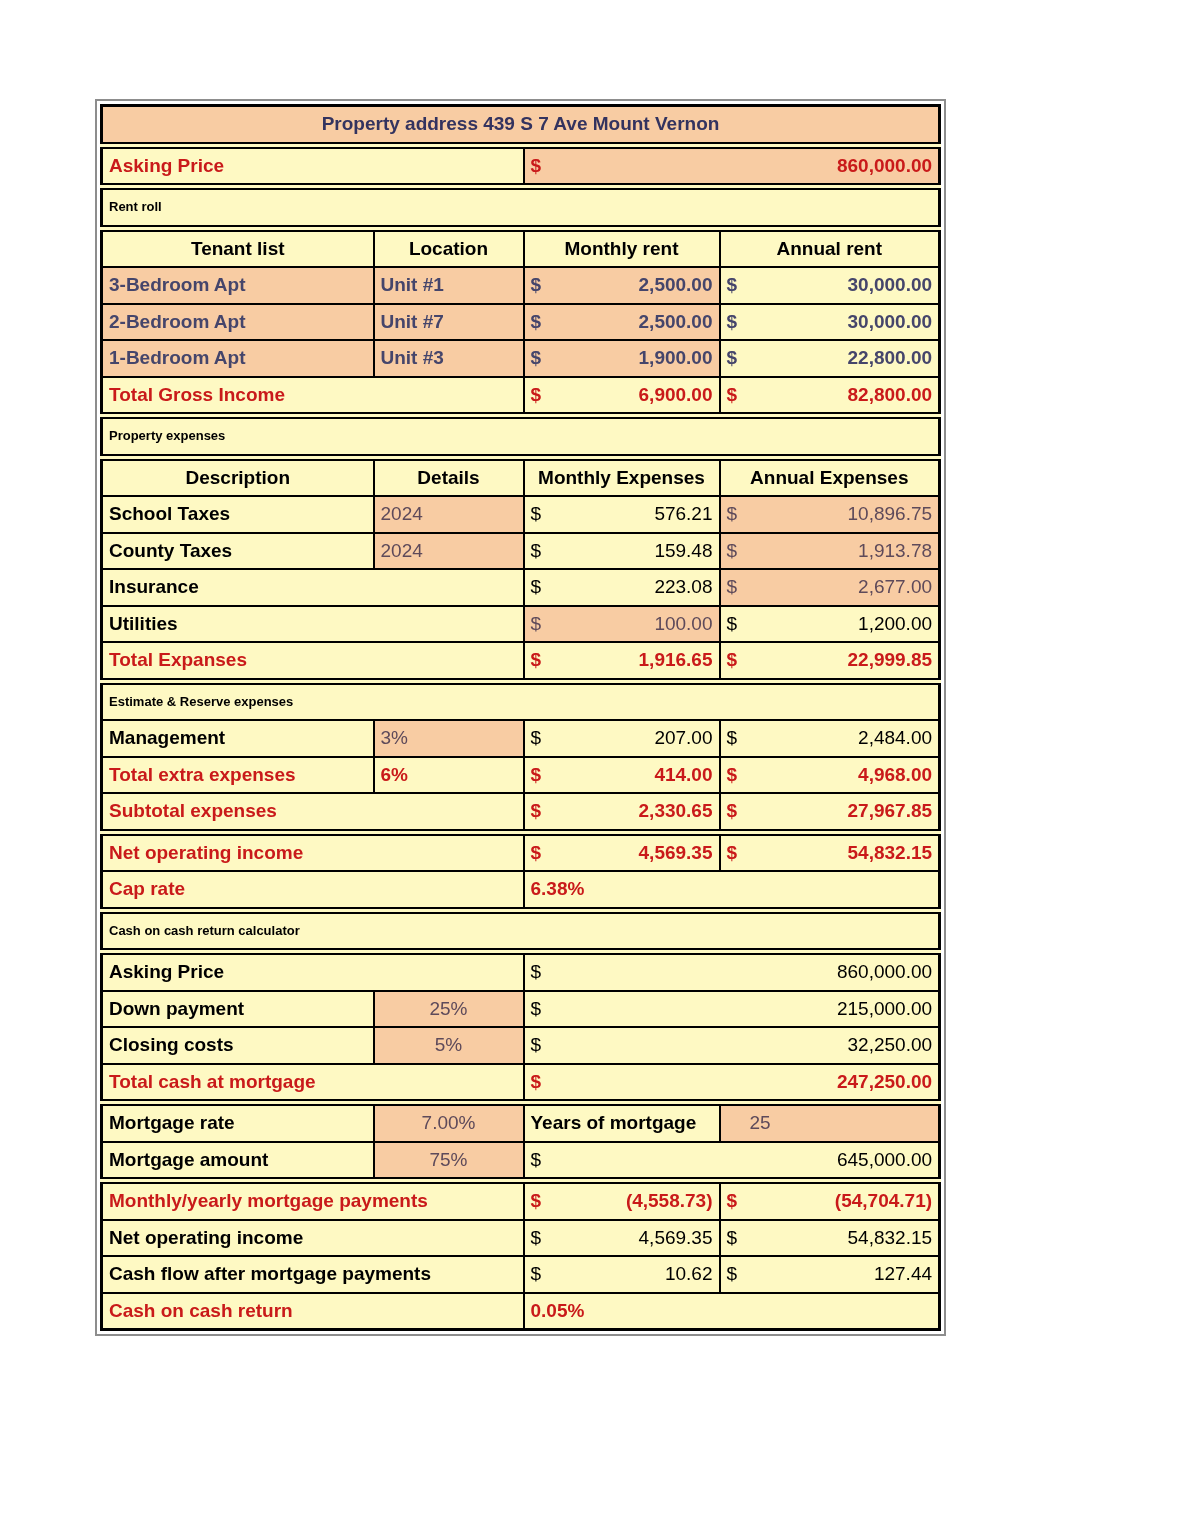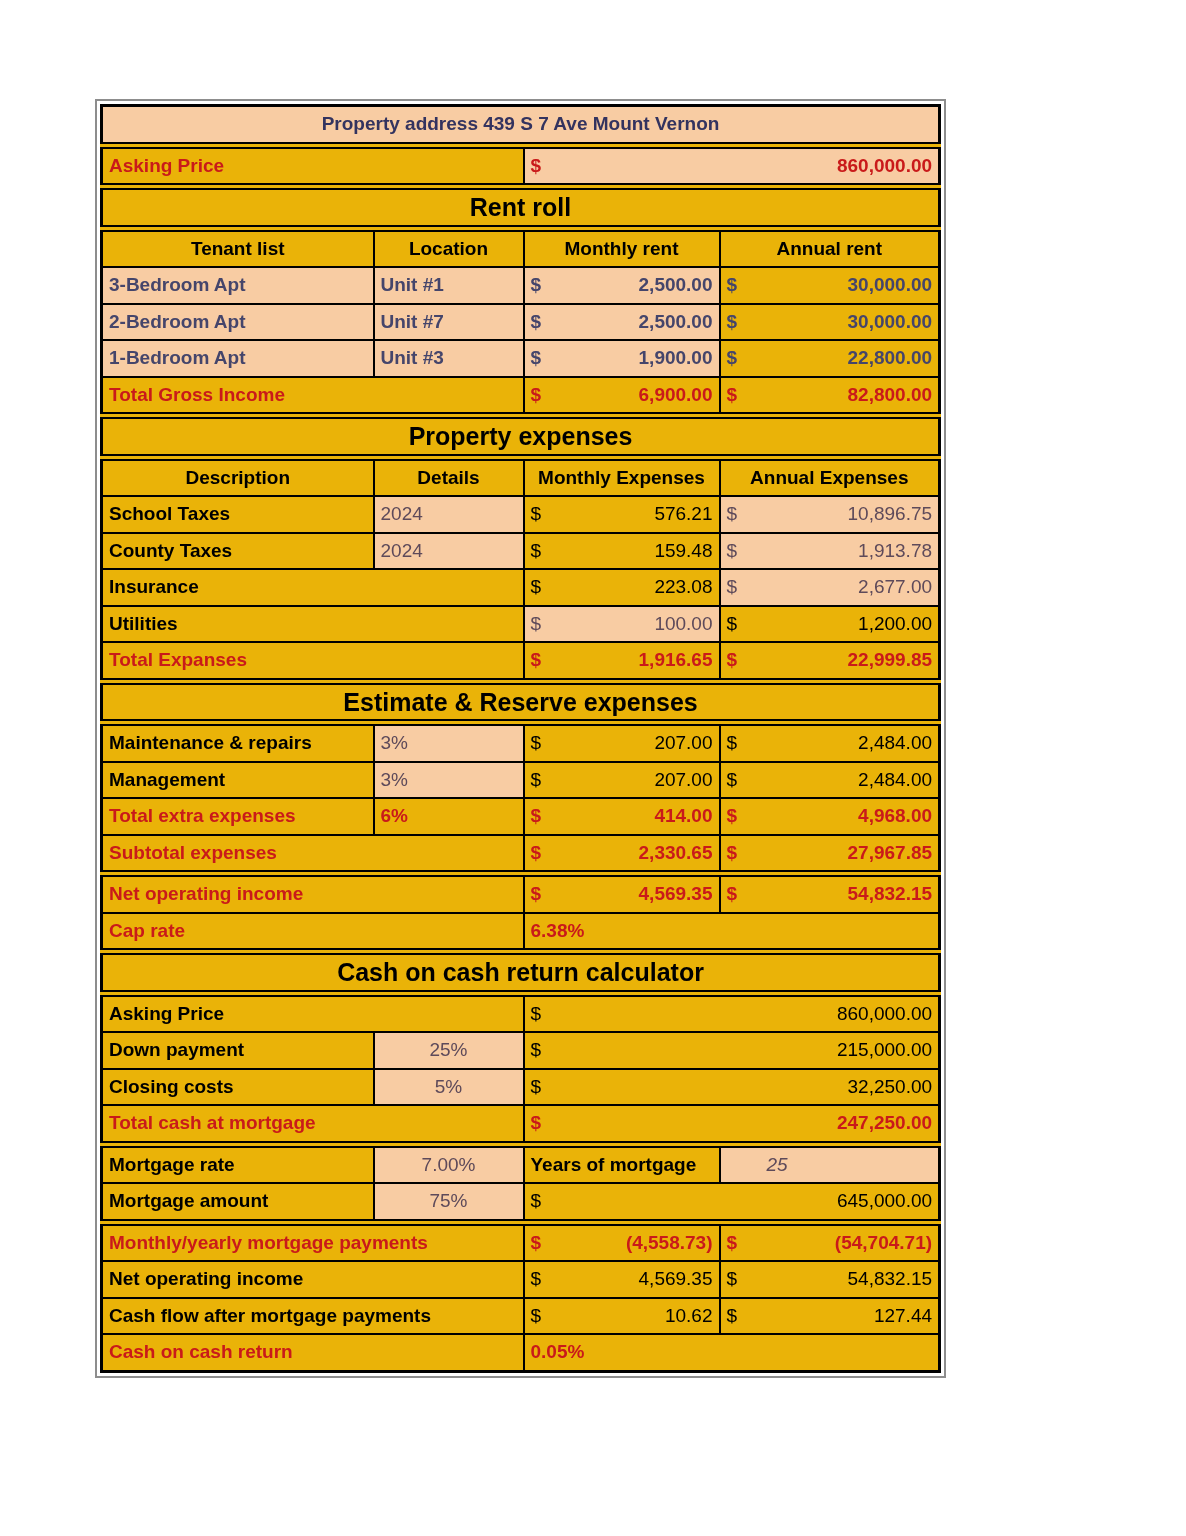--- a/index.html
+++ b/index.html
@@ -5,41 +5,41 @@
   html,body{margin:0;padding:0;}
   body{
     width:1186px;height:1536px;background:#ffffff;position:relative;
     font-family:"Liberation Sans",sans-serif;
   }
   .sheet-wrap{
     position:absolute;left:95px;top:99px;
     border:2px solid #8d8d8d;background:#ffffff;padding:3px;
   }
   table{
-    border-collapse:collapse;table-layout:fixed;width:838px;background:#eab308;
+    border-collapse:collapse;table-layout:fixed;width:838px;background:#fef9c3;
     border:3px solid #000;
   }
   td{
     border:2px solid #000;
     height:34.5px;padding:0 6px;
     font-size:19px;line-height:1.05;vertical-align:middle;
     white-space:nowrap;overflow:hidden;color:#000;
   }
   tr.dbl > td{border-top:7px double #000;}
   .orange{background:#f8cca3;}
   .bold{font-weight:700;}
   .red{color:#c91a1a;font-weight:700;}
   .navy{color:#45456b;font-weight:bold;}
   .mauve{color:#5e4a5a;}
   .titletxt{color:#33335f;font-weight:700;}
   .center{text-align:center;}
   .right{}
-  .section td{font-weight:700;text-align:center;color:#000;font-size:25px;}
+  .section td{font-weight:700;color:#000;font-size:13px;}
   .money{display:flex;justify-content:space-between;align-items:baseline;}
-  .years-cell{padding-left:46px;font-style:italic;}
+  .years-cell{padding-left:29px;}
 </style>
 </head>
 <body>
 
 <div class="sheet-wrap">
 <table>
   <colgroup>
     <col style="width:272px">
         <col style="width:150px">
         <col style="width:196px">
@@ -217,36 +217,20 @@
             <div class="money">
               <span>$</span>
               <span>22,999.85</span>
             </div>
           </td>
   </tr>
 
   <tr class="dbl section">
     <td colspan="4">Estimate &amp; Reserve expenses</td>
   </tr>
-  <tr class="dbl">
-    <td class="bold">Maintenance &amp; repairs</td>
-    <td class="orange mauve">3%</td>
-    <td>
-            <div class="money">
-              <span>$</span>
-              <span>207.00</span>
-            </div>
-          </td>
-    <td>
-            <div class="money">
-              <span>$</span>
-              <span>2,484.00</span>
-            </div>
-          </td>
-  </tr>
   <tr>
     <td class="bold">Management</td>
     <td class="orange mauve">3%</td>
     <td>
             <div class="money">
               <span>$</span>
               <span>207.00</span>
             </div>
           </td>
     <td>

